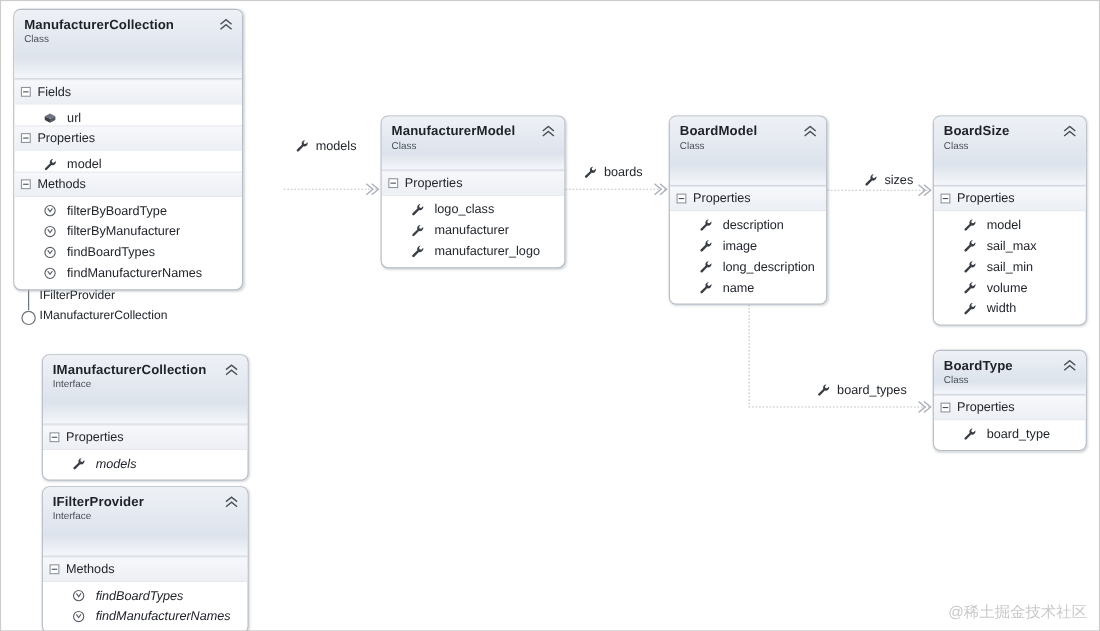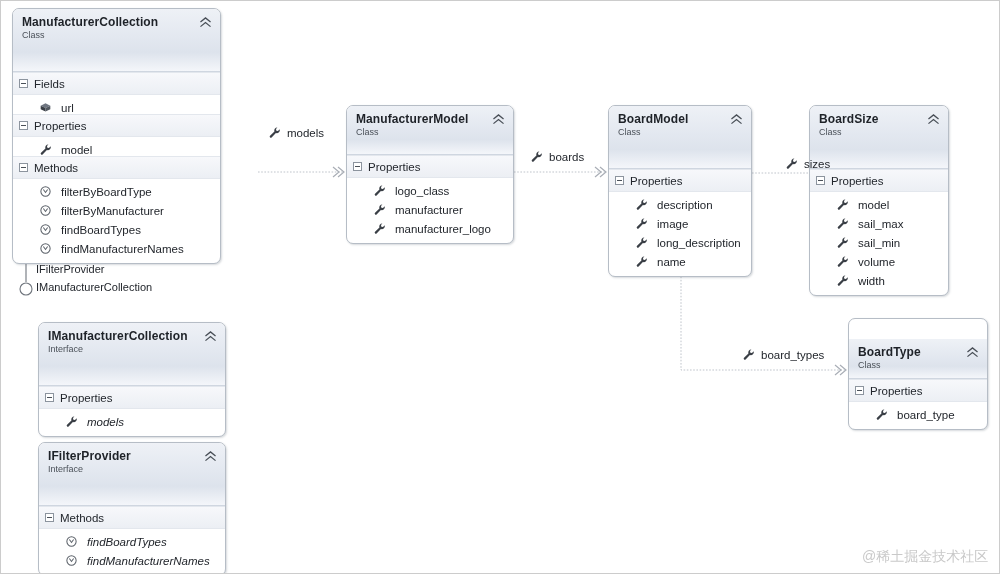--- a/index.html
+++ b/index.html
@@ -316,21 +316,21 @@
             <span class="member-label">long_description</span>
           </div>
           <div class="member-row">
             <svg class="mini-icon" viewBox="0 0 14 14">
               <path d="M10.1,1.6 a3.3,3.3 0 0 0 -3.2,4.4 L2.2,10.6 a1.2,1.2 0 0 0 1.7,1.7 L8.5,7.6 A3.3,3.3 0 0 0 12.6,3.5 L10.7,5.4 L9.0,5.0 L8.6,3.3 Z" fill="#3a3f46"></path>
             </svg>
             <span class="member-label">name</span>
           </div>
         </div>
       </div>
-      <div class="uml-box" style="left: 809px; top: 105px; width: 140px;">
+      <div class="uml-box" style="left: 848px; top: 105px; width: 140px;">
         <div class="uml-header" style="padding-bottom: 30px;">
           <div class="uml-title">BoardSize</div>
           <div class="uml-stereo">Class</div>
           <svg class="collapse-chevron" viewBox="0 0 14 12">
             <path d="M1.5,5.5 L7,1 L12.5,5.5" fill="none" stroke="#4a5058" stroke-width="1.4"></path>
             <path d="M1.5,10.5 L7,6 L12.5,10.5" fill="none" stroke="#4a5058" stroke-width="1.4"></path>
           </svg>
         </div>
         <div class="uml-body">
           <div class="section-row">
@@ -363,21 +363,21 @@
           </div>
           <div class="member-row">
             <svg class="mini-icon" viewBox="0 0 14 14">
               <path d="M10.1,1.6 a3.3,3.3 0 0 0 -3.2,4.4 L2.2,10.6 a1.2,1.2 0 0 0 1.7,1.7 L8.5,7.6 A3.3,3.3 0 0 0 12.6,3.5 L10.7,5.4 L9.0,5.0 L8.6,3.3 Z" fill="#3a3f46"></path>
             </svg>
             <span class="member-label">width</span>
           </div>
         </div>
       </div>
       <div class="uml-box" style="left: 848px; top: 318px; width: 140px;">
-        <div class="uml-header" style=" margin-top: 20px;">
+        <div class="uml-header" style="">
           <div class="uml-title">BoardType</div>
           <div class="uml-stereo">Class</div>
           <svg class="collapse-chevron" viewBox="0 0 14 12">
             <path d="M1.5,5.5 L7,1 L12.5,5.5" fill="none" stroke="#4a5058" stroke-width="1.4"></path>
             <path d="M1.5,10.5 L7,6 L12.5,10.5" fill="none" stroke="#4a5058" stroke-width="1.4"></path>
           </svg>
         </div>
         <div class="uml-body">
           <div class="section-row">
             <span class="expander"></span>

